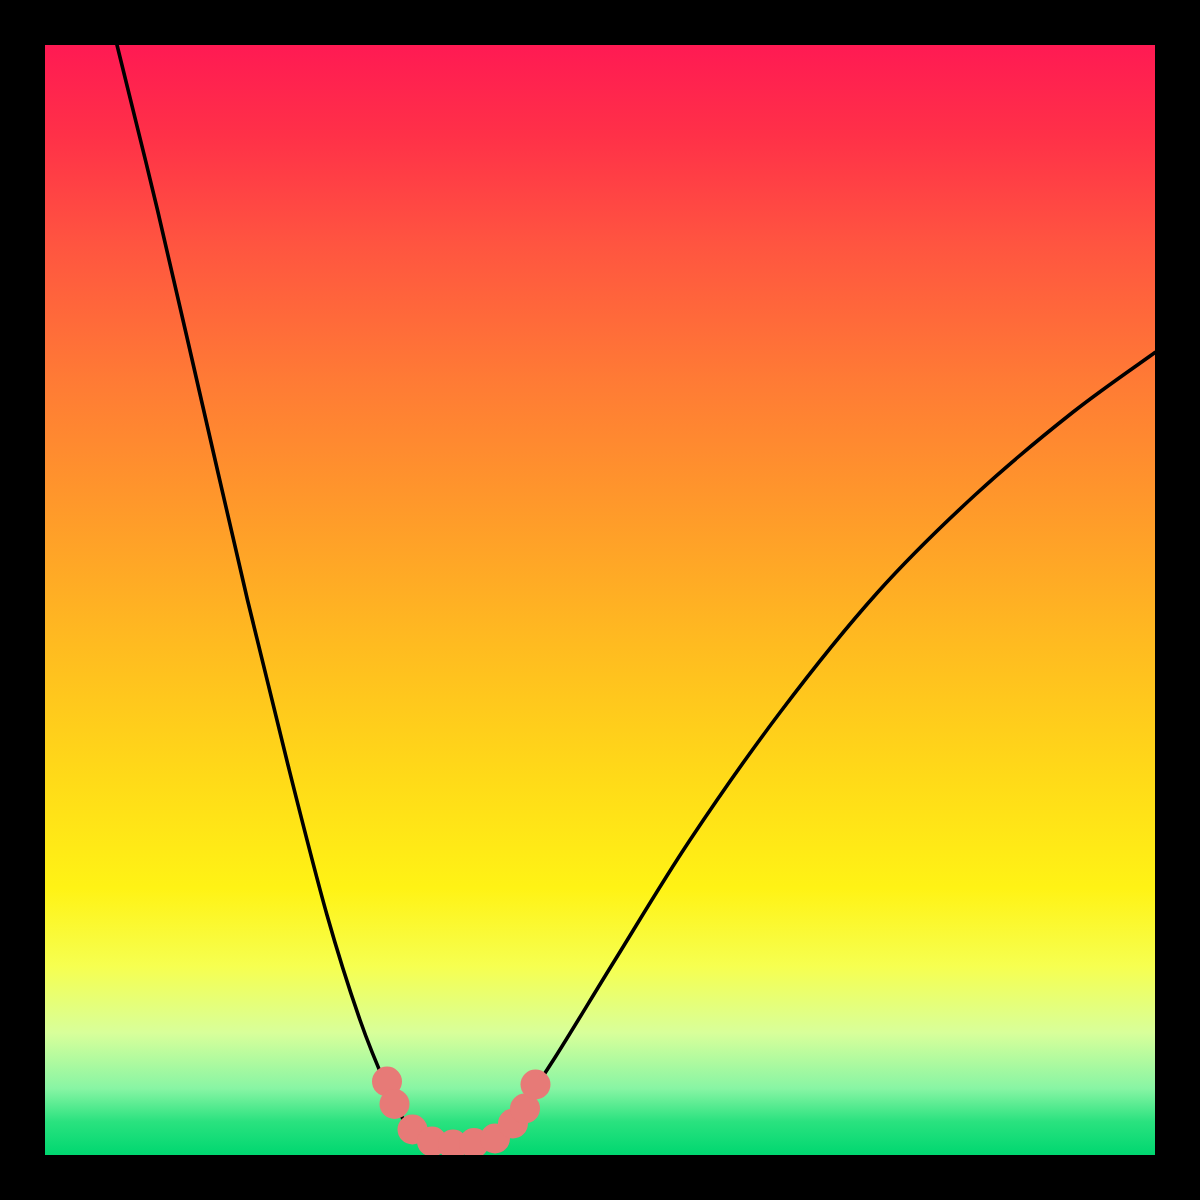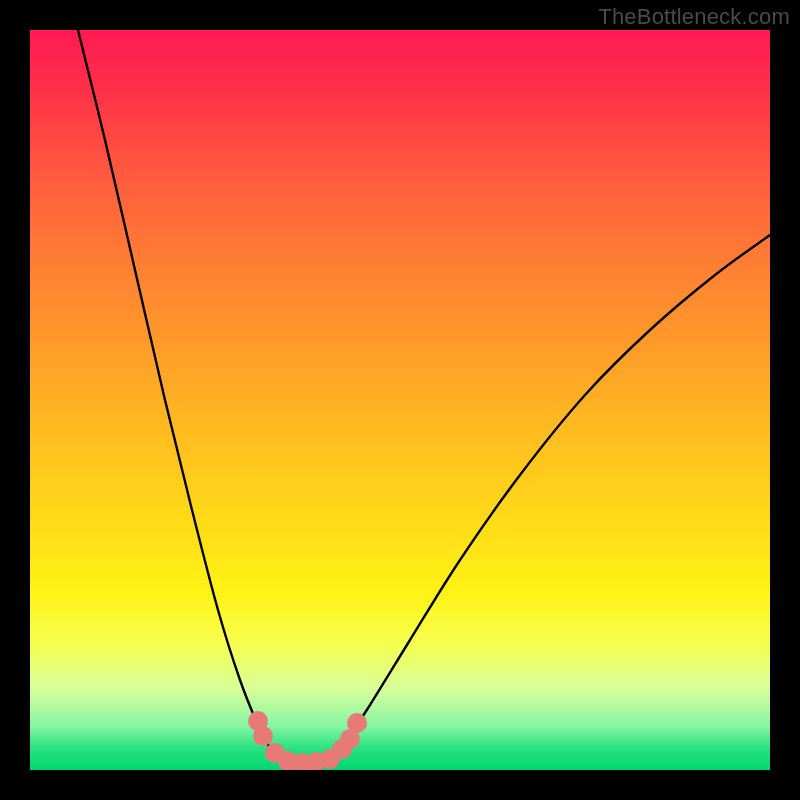--- a/index.html
+++ b/index.html
@@ -58,21 +58,20 @@
   svg.curve {
     position: absolute;
     left: 0; top: 0;
     width: 740px; height: 740px;
   }
 </style>
 </head>
 <body>
 
 <div class="frame">
-  <div class="watermark">TheBottleneck.com</div>
 
   <div class="plot">
     <div class="gradient"></div>
 
     <svg class="curve" viewBox="0 0 740 740" preserveAspectRatio="none">
       <path fill="none" stroke="#000" stroke-width="2.4" stroke-linecap="round" stroke-linejoin="round" id="main-path" d="M 48 0 C 52.5 18.3, 65.5 70.0, 75 110 C 84.5 150.0, 95.0 196.7, 105 240 C 115.0 283.3, 125.5 330.0, 135 370 C 144.5 410.0, 153.2 445.0, 162 480 C 170.8 515.0, 180.0 551.7, 188 580 C 196.0 608.3, 203.3 630.8, 210 650 C 216.7 669.2, 223.0 683.7, 228 695 C 233.0 706.3, 236.3 712.2, 240 718 C 243.7 723.8, 248.3 728.0, 250 730 L 250 730 L 300 730 L 300 730 C 302.5 727.0, 308.3 721.2, 315 712 C 321.7 702.8, 329.2 692.0, 340 675 C 350.8 658.0, 365.0 634.2, 380 610 C 395.0 585.8, 411.7 557.5, 430 530 C 448.3 502.5, 469.2 472.5, 490 445 C 510.8 417.5, 533.3 389.2, 555 365 C 576.7 340.8, 598.3 320.0, 620 300 C 641.7 280.0, 665.0 260.8, 685 245 C 705.0 229.2, 730.8 211.7, 740 205"></path>
       <g id="markers">
           <circle cx="228" cy="691" r="10" fill="#e77a77"></circle>
           <circle cx="233" cy="706" r="10" fill="#e77a77"></circle>
           <circle cx="245" cy="723" r="10" fill="#e77a77"></circle>

